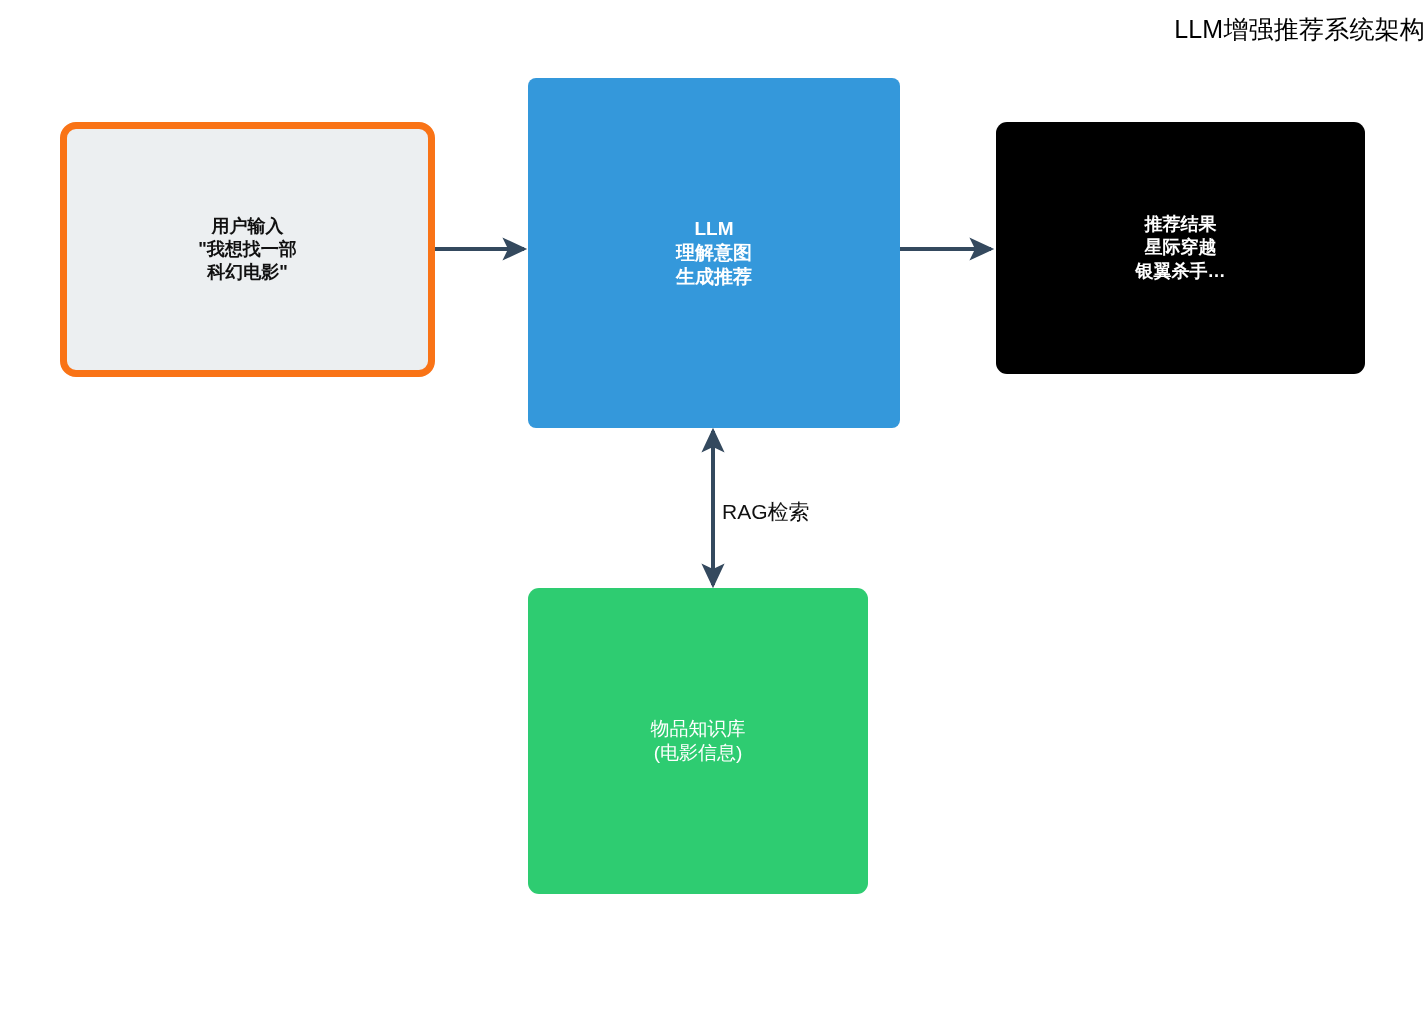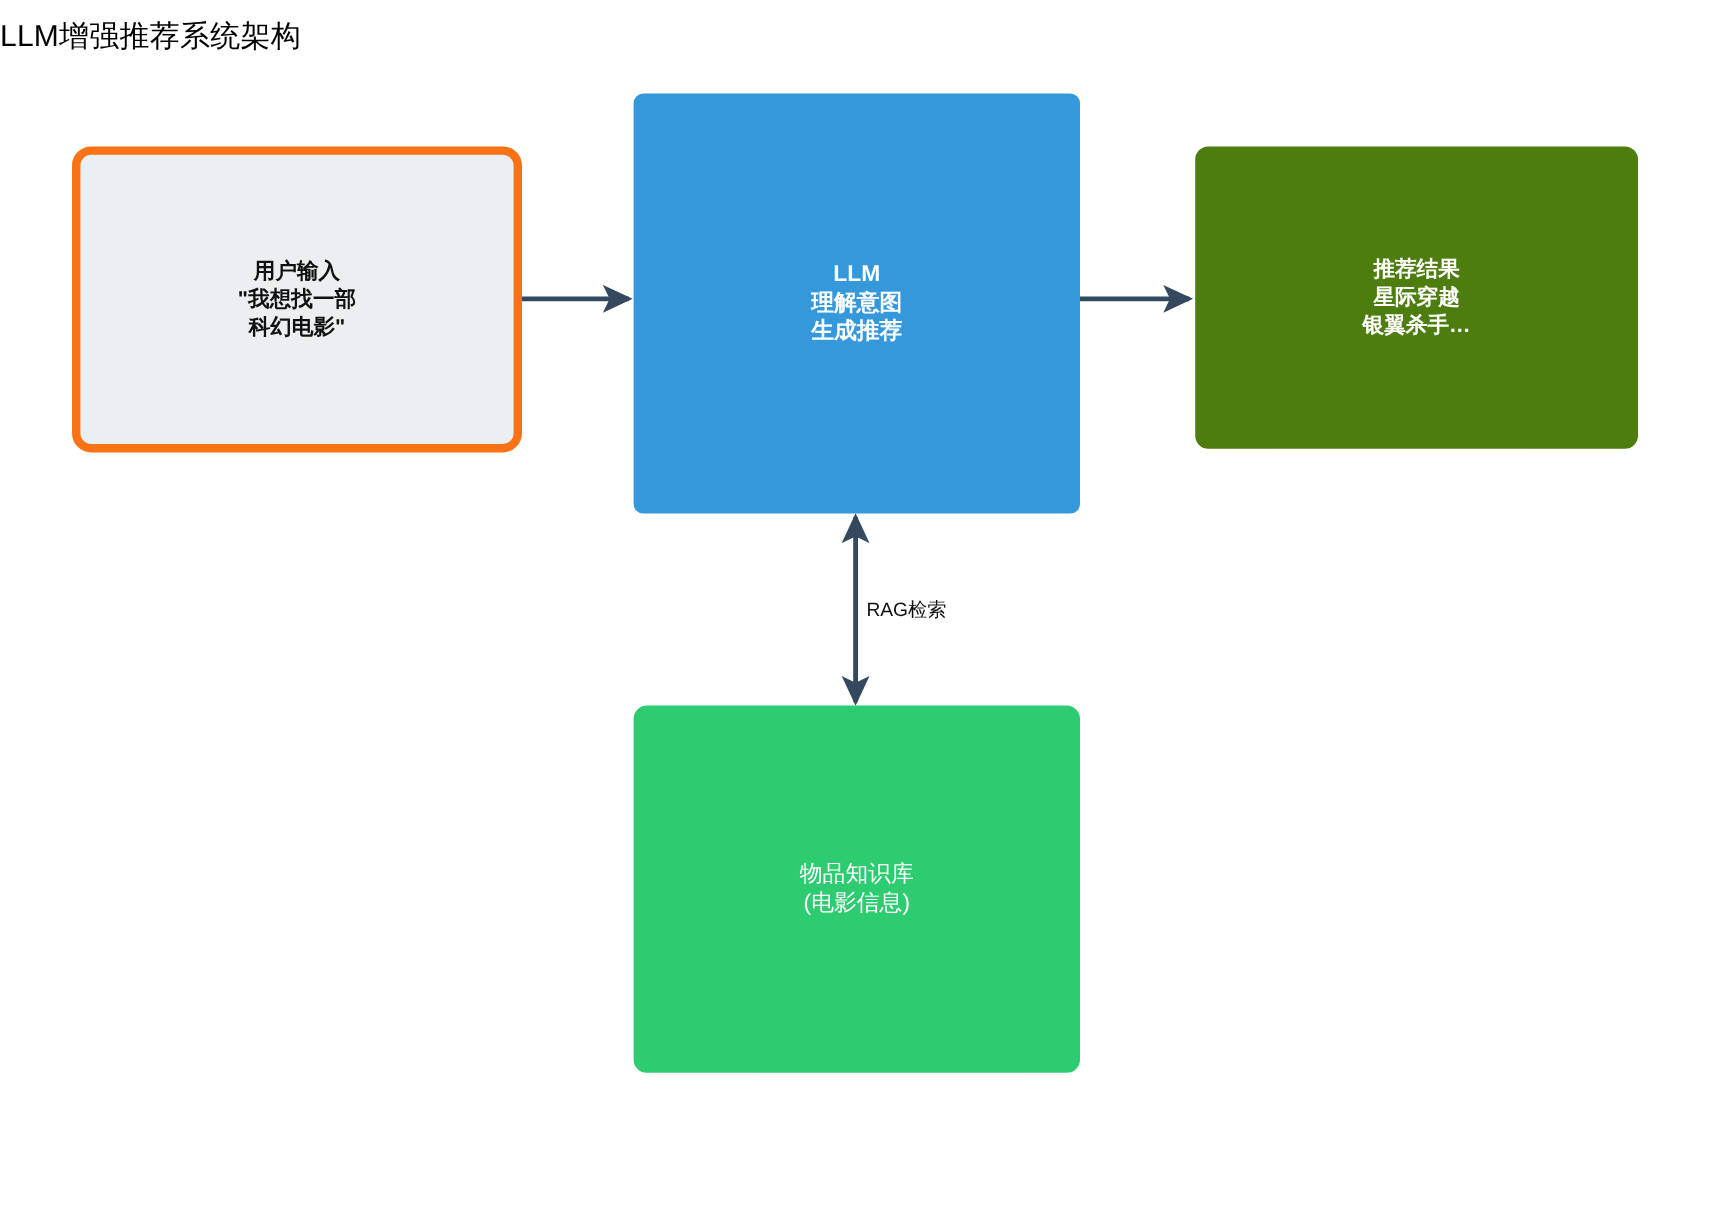--- a/index.html
+++ b/index.html
@@ -15,21 +15,21 @@
     width: 1425px;
     height: 1016px;
     background: #ffffff;
     overflow: hidden;
   }
   #diagram-title {
     position: absolute;
     left: 0;
     top: 13px;
     width: 1425px;
-    text-align: left;
+    text-align: right;
     font-size: 25px;
     color: #000000;
     letter-spacing: 0.2px;
     white-space: nowrap;
   }
   .node {
     position: absolute;
     box-sizing: border-box;
     display: flex;
     align-items: center;
@@ -60,30 +60,30 @@
     border-radius: 8px;
     color: #ffffff;
     font-size: 19px;
     font-weight: bold;
   }
   #node-results {
     left: 996px;
     top: 122px;
     width: 369px;
     height: 252px;
-    background: #4d7c0f;
+    background: #000000;
     border-radius: 11px;
     color: #ffffff;
     font-weight: bold;
     font-size: 18px;
   }
   #node-knowledge-base {
     left: 528px;
     top: 588px;
-    width: 372px;
+    width: 340px;
     height: 306px;
     background: #2ecc71;
     border-radius: 11px;
     color: #ffffff;
     font-size: 19px;
   }
   .node-label {
     display: block;
     white-space: pre-line;
   }
@@ -92,21 +92,21 @@
     left: 0;
     top: 0;
     width: 1425px;
     height: 1016px;
     pointer-events: none;
   }
   #edge-label-rag {
     position: absolute;
     left: 722px;
     top: 498px;
-    font-size: 16px;
+    font-size: 21px;
     color: #111111;
     white-space: nowrap;
   }
 </style>
 </head>
 <body>
 
 <div id="canvas">
 
   <div id="diagram-title">LLM增强推荐系统架构</div>

